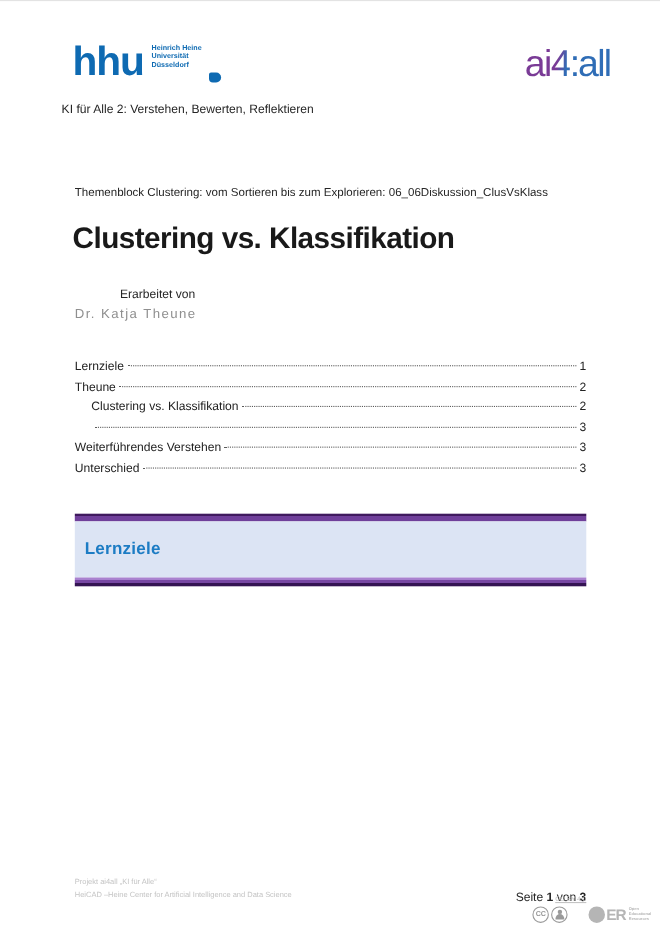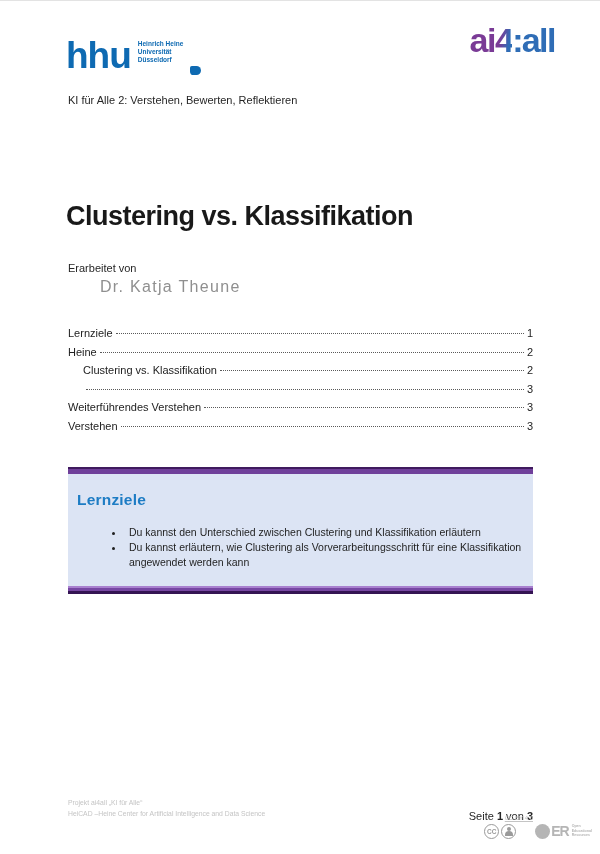--- a/index.html
+++ b/index.html
@@ -19,38 +19,38 @@
   .hhu-word {
     font-size: 37px; font-weight: bold; color: #0e6ab2;
     letter-spacing: -1px; line-height: 30px;
   }
   .hhu-side { margin-left: 7px; padding-top: 3px; position: relative; }
   .hhu-line { font-size: 6.5px; color: #0e6ab2; line-height: 8px; font-weight: bold; }
   .hhu-dot {
     display: block; width: 11px; height: 9px; margin-top: 2px; margin-left: 52px;
     background: #0e6ab2; border-radius: 2px 5px 5px 4px;
   }
-  .ai { position: absolute; right: 45px; top: 20px; font-weight: bold; font-size: 34px; letter-spacing: -1.5px; line-height: 38px; }
+  .ai { position: absolute; right: 45px; top: 38px; font-weight: normal; font-size: 34px; letter-spacing: -1.5px; line-height: 38px; }
   .ai-p { color: #7a3b96; }
   .ai-4 {
     background: linear-gradient(100deg, #7a3b96 35%, #2f6db6 75%);
     -webkit-background-clip: text; background-clip: text; color: transparent;
   }
   .ai-c { color: #2f6db6; letter-spacing: -2px; }
   .ai-b { color: #2f6db6; }
   
-  .course-line { position: absolute; left: 68px; top: 93px; font-size: 11px; color: #262626; }
+  .course-line { position: absolute; left: 56px; top: 93px; font-size: 11px; color: #262626; }
   .topic-line  { position: absolute; left: 68px; top: 168px; font-size: 10.5px; color: #262626; }
   .doc-title {
     position: absolute; left: 66px; top: 200px;
     font-size: 27px; font-weight: bold; letter-spacing: -0.5px; color: #191919;
   }
   .author { position: absolute; left: 68px; top: 261px; }
-  .author-label { font-size: 11px; color: #262626; font-weight: normal; }
-  .author-name  { font-size: 16px; color: #8f8f8f; letter-spacing: 1.3px; margin-top: 4px; margin-left: 32px; }
+  .author-label { font-size: 11px; color: #262626; font-weight: normal; margin-left: 41px; }
+  .author-name  { font-size: 12px; color: #8f8f8f; letter-spacing: 1.3px; margin-top: 4px; }
   
   .toc { position: absolute; left: 68px; right: 67px; top: 326px; }
   .toc-row { display: flex; align-items: baseline; font-size: 11px; color: #222; height: 18.5px; cursor: pointer; }
   .toc-row.indent { padding-left: 15px; }
   .toc-label { white-space: nowrap; }
   .toc-dots { flex: 1; border-bottom: 1.3px dotted #5a5a5a; margin: 0 3px; transform: translateY(-3px); }
   .toc-page { white-space: nowrap; }
   
   .callout { position: absolute; left: 68px; right: 67px; top: 466px; }
   .callout-bar-top {
@@ -100,67 +100,64 @@
       <span class="hhu-line" style="display:block;">Düsseldorf</span>
       <span class="hhu-dot"></span>
     </span>
   </div>
 
   <div class="ai">
     <span class="ai-p">ai</span><span class="ai-4">4</span><span class="ai-c">:</span><span class="ai-b">all</span>
   </div>
 
   <div class="course-line">KI für Alle 2: Verstehen, Bewerten, Reflektieren</div>
+  <div class="topic-line">Themenblock Clustering: vom Sortieren bis zum Explorieren: 06_06Diskussion_ClusVsKlass</div>
   <h1 class="doc-title">Clustering vs. Klassifikation</h1>
 
   <div class="author">
     <div class="author-label">Erarbeitet von</div>
     <div class="author-name">Dr. Katja Theune</div>
   </div>
 
   <nav class="toc">
     <div class="toc-row">
       <span class="toc-label">Lernziele</span>
       <span class="toc-dots"></span>
       <span class="toc-page">1</span>
     </div>
     <div class="toc-row">
-      <span class="toc-label">Heine</span>
+      <span class="toc-label">Theune</span>
       <span class="toc-dots"></span>
       <span class="toc-page">2</span>
     </div>
     <div class="toc-row indent">
       <span class="toc-label">Clustering vs. Klassifikation</span>
       <span class="toc-dots"></span>
       <span class="toc-page">2</span>
     </div>
     <div class="toc-row indent">
       <span class="toc-dots"></span>
       <span class="toc-page">3</span>
     </div>
     <div class="toc-row">
       <span class="toc-label">Weiterführendes Verstehen</span>
       <span class="toc-dots"></span>
       <span class="toc-page">3</span>
     </div>
     <div class="toc-row">
-      <span class="toc-label">Verstehen</span>
+      <span class="toc-label">Unterschied</span>
       <span class="toc-dots"></span>
       <span class="toc-page">3</span>
     </div>
   </nav>
 
   <section class="callout">
     <div class="callout-bar-top"></div>
     <div class="callout-body">
       <h2 class="callout-title">Lernziele</h2>
-      <ul class="callout-list">
-        <li>Du kannst den Unterschied zwischen Clustering und Klassifikation erläutern</li>
-        <li>Du kannst erläutern, wie Clustering als Vorverarbeitungsschritt für eine Klassifikation angewendet werden kann</li>
-      </ul>
     </div>
     <div class="callout-bar-bottom"></div>
   </section>
 
   <div class="footer-left">
     <div>Projekt ai4all „KI für Alle“</div>
     <div>HeiCAD –Heine Center for Artificial Intelligence and Data Science</div>
   </div>
 
   <div class="page-indicator"><span>Seite </span><b>1</b><span> von </span><b>3</b></div>

